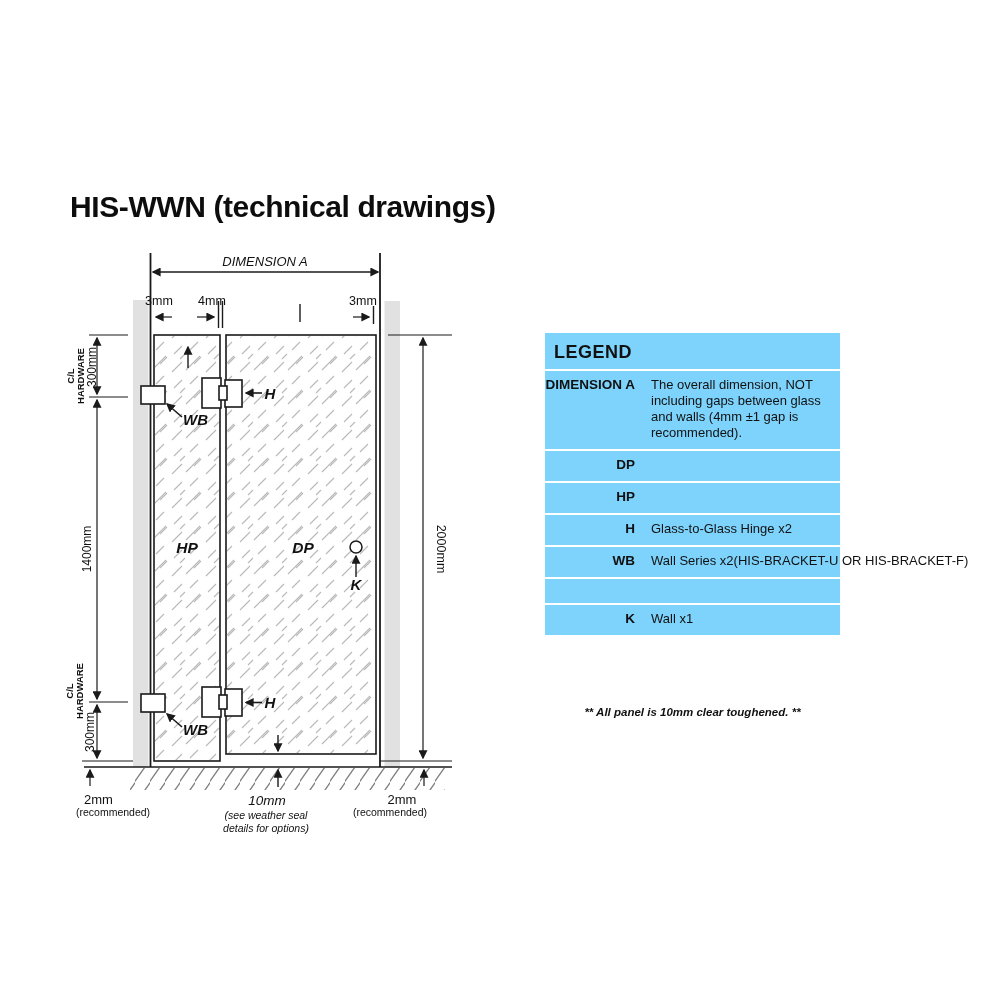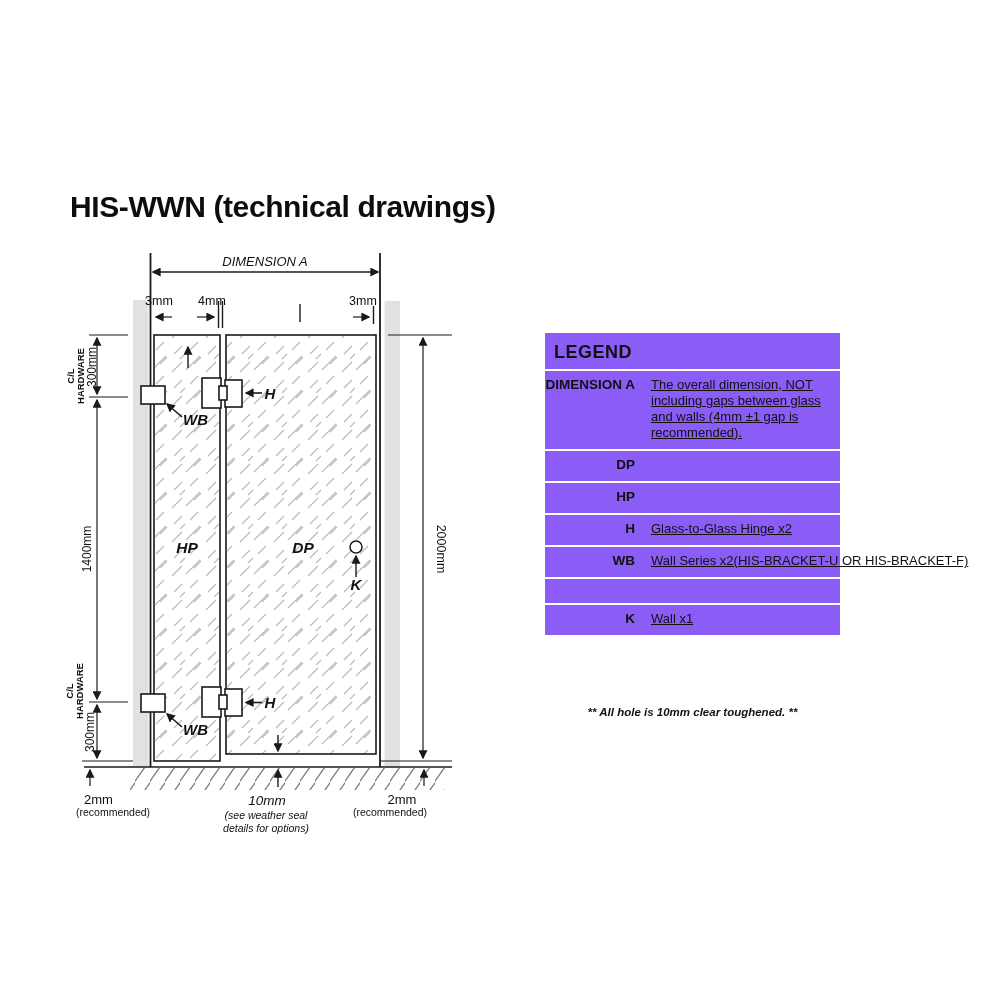--- a/index.html
+++ b/index.html
@@ -19,29 +19,29 @@
   .dim-txt-sm{font-size:10.5px;}
   .ital{font-style:italic;}
   .panel-lbl{font-size:15.5px;font-weight:bold;font-style:italic;}
   .hw-lbl{font-size:15px;font-weight:bold;font-style:italic;}
   .rot-lbl{font-size:12px;}
   .cl-lbl{font-size:9.5px;font-weight:bold;}
   .dimA-lbl{font-size:13px;font-style:italic;}
   
   .legend{
     position:absolute;left:545px;top:333px;width:295px;
-    background:#8b5cf6;
+    background:#7dd3fc;
   }
   .legend-title{
     font-size:18px;font-weight:bold;letter-spacing:.5px;
     padding:9px 0 6px 9px;
   }
   .lrow{display:flex;border-top:2px solid #ffffff;padding:6px 0 8px;}
   .lterm{flex:0 0 90px;text-align:right;font-weight:bold;font-size:13.5px;line-height:16px;}
-  .ldesc{margin-left:16px;font-size:13px;line-height:16px;white-space:pre-line;width:192px;text-decoration:underline;}
+  .ldesc{margin-left:16px;font-size:13px;line-height:16px;white-space:pre-line;width:192px;}
   .lrow.nowrap .ldesc{white-space:nowrap;width:auto;overflow:visible;}
   .lrow.empty{min-height:10px;}
   .legend-footnote{
     position:absolute;left:545px;top:706px;width:295px;
     text-align:center;font-size:11.5px;font-style:italic;font-weight:bold;
     white-space:nowrap;
   }
 </style>
 </head>
 <body>
@@ -200,13 +200,13 @@
   </div>
   <div class="lrow empty">
     <div class="lterm"></div>
     <div class="ldesc"></div>
   </div>
   <div class="lrow">
     <div class="lterm">K</div>
     <div class="ldesc">Wall x1</div>
   </div>
 </div>
-<div class="legend-footnote">** All hole is 10mm clear toughened. **</div>
+<div class="legend-footnote">** All panel is 10mm clear toughened. **</div>
 
 </body></html>

